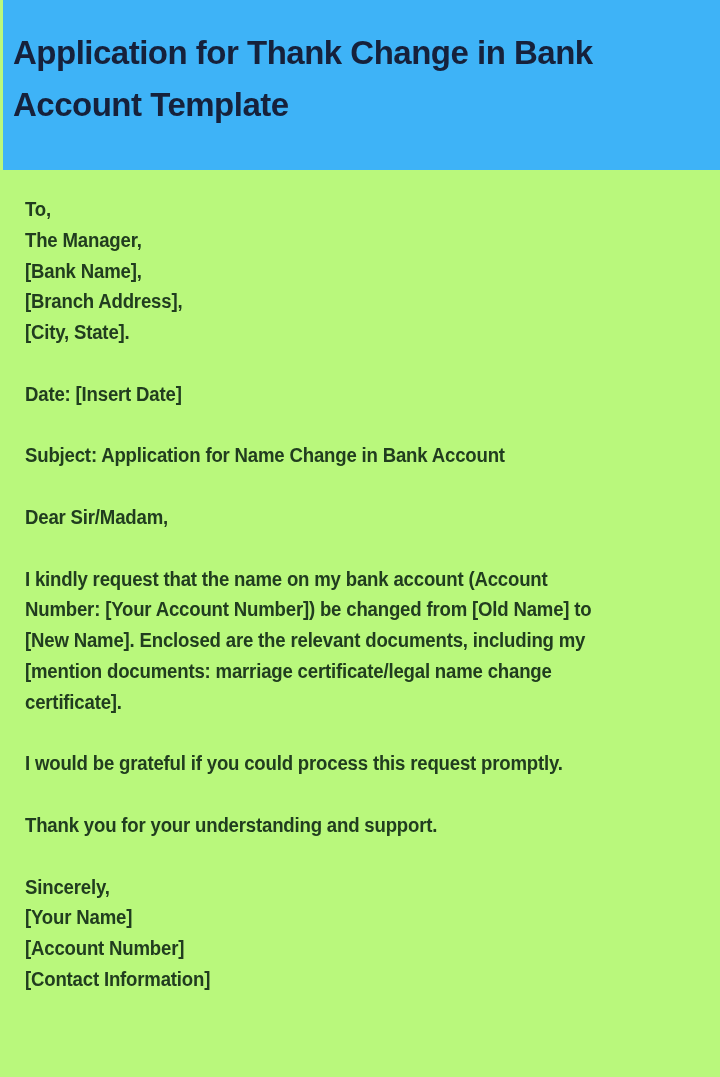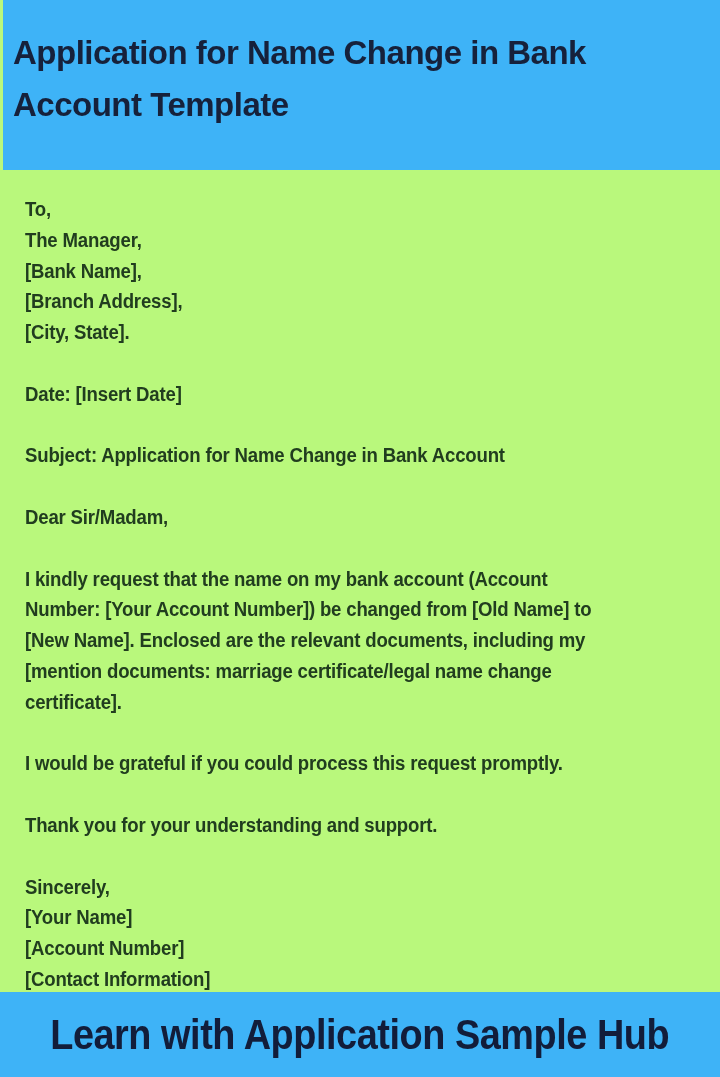--- a/index.html
+++ b/index.html
@@ -64,21 +64,21 @@
     transform: scaleX(0.88);
     transform-origin: 50% 50%;
   }
 </style>
 </head>
 <body>
 
 <div class="page">
 
   <div class="header-banner">
-    <h1 class="page-title">Application for Name Change in Bank
+    <h1 class="page-title">Application for Thank Change in Bank
 Account Template</h1>
   </div>
 
   <div class="letter">
     <p>To,
 The Manager,
 [Bank Name],
 [Branch Address],
 [City, State].</p>
     <p>Date: [Insert Date]</p>
@@ -90,17 +90,14 @@
 [mention documents: marriage certificate/legal name change
 certificate].</p>
     <p>I would be grateful if you could process this request promptly.</p>
     <p>Thank you for your understanding and support.</p>
     <p>Sincerely,
 [Your Name]
 [Account Number]
 [Contact Information]</p>
   </div>
 
-  <div class="footer-banner">
-    <div class="footer-text">Learn with Application Sample Hub</div>
-  </div>
 
 </div>
 
 </body></html>

